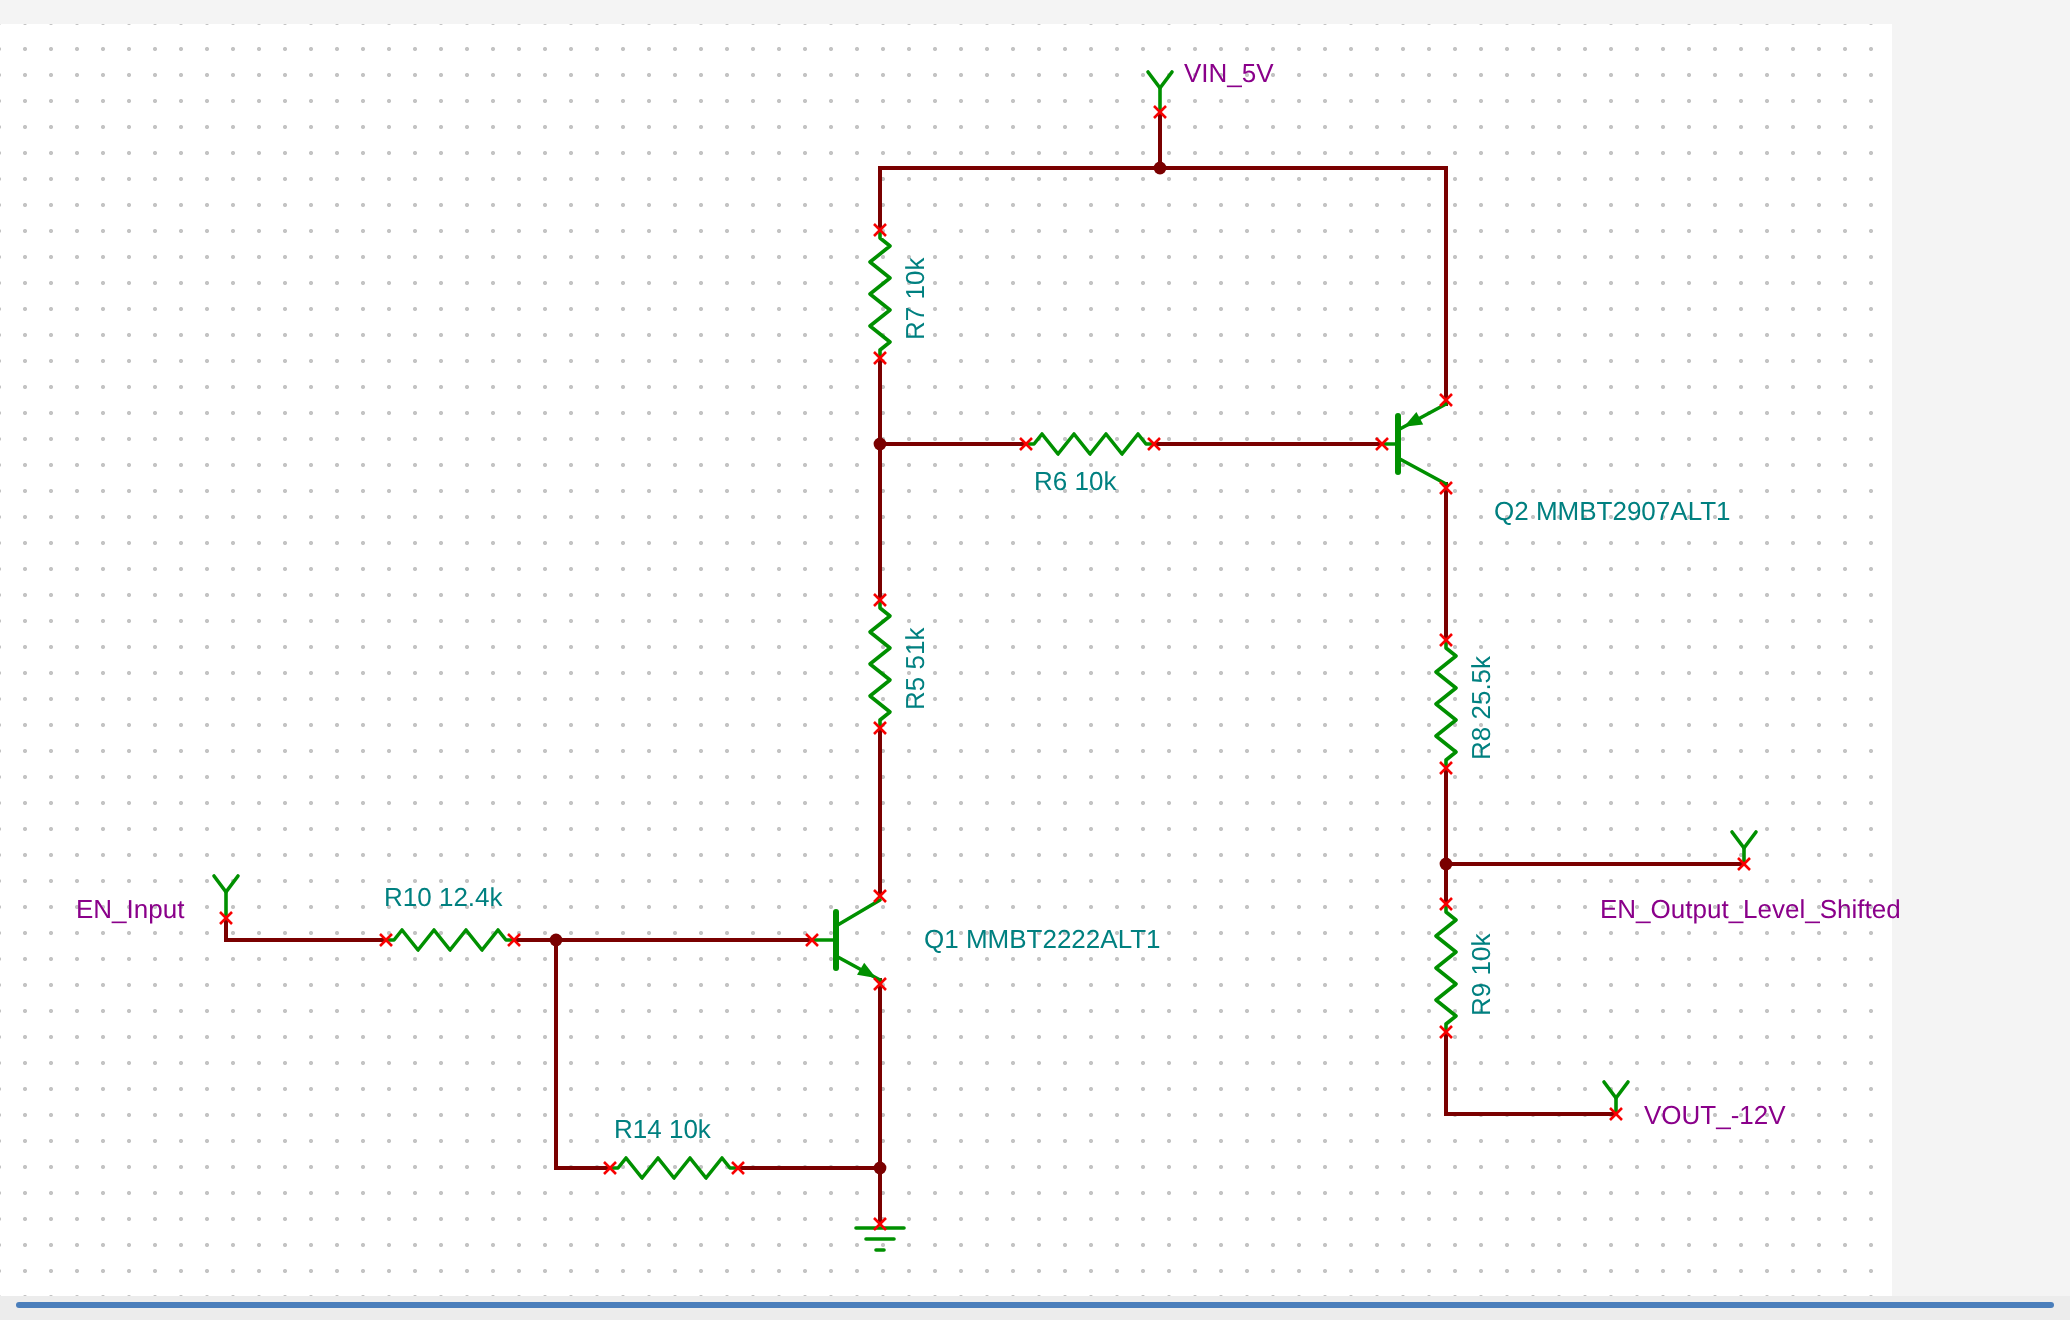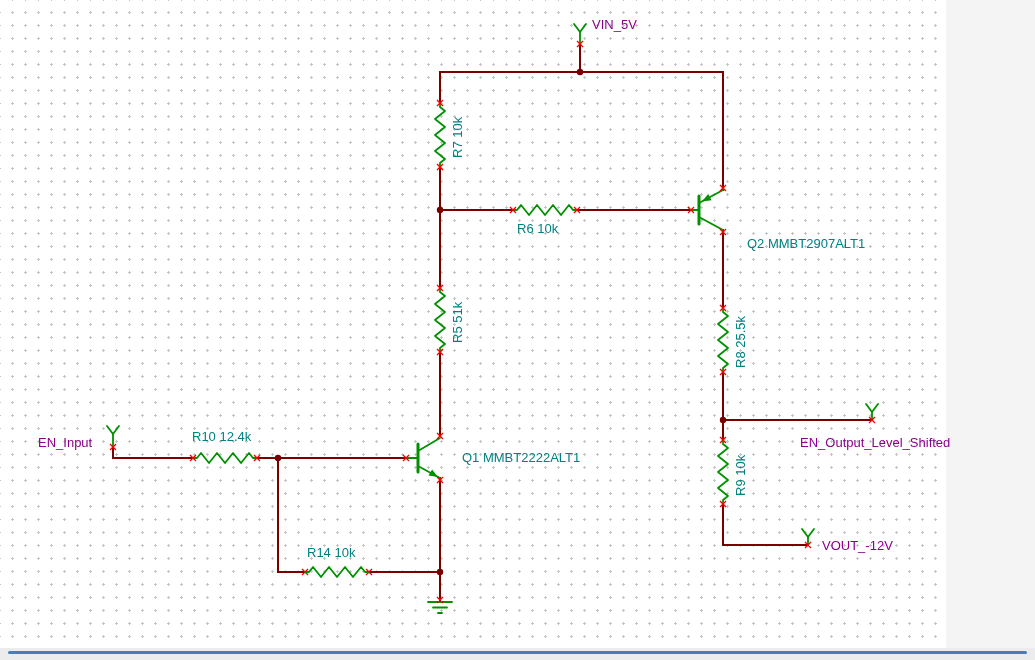--- a/index.html
+++ b/index.html
@@ -12,21 +12,21 @@
     font-family: "Liberation Sans", sans-serif;
   }
   .root {
     position: relative;
     width: 1035px;
     height: 660px;
     background: #f4f4f4;
   }
   .schematic-canvas {
     position: absolute;
-    left: 0; top: 0;
+    left: 0; top: 12px;
     width: 946px;
     height: 648px;
     background-color: #ffffff;
     background-image: radial-gradient(circle, #c4c4c4 1px, rgba(0,0,0,0) 1.1px);
     background-size: 13px 13px;
     background-position: 6px 6px;
   }
   svg { display: block; }
   svg text {
     font-family: "Liberation Sans", sans-serif;

